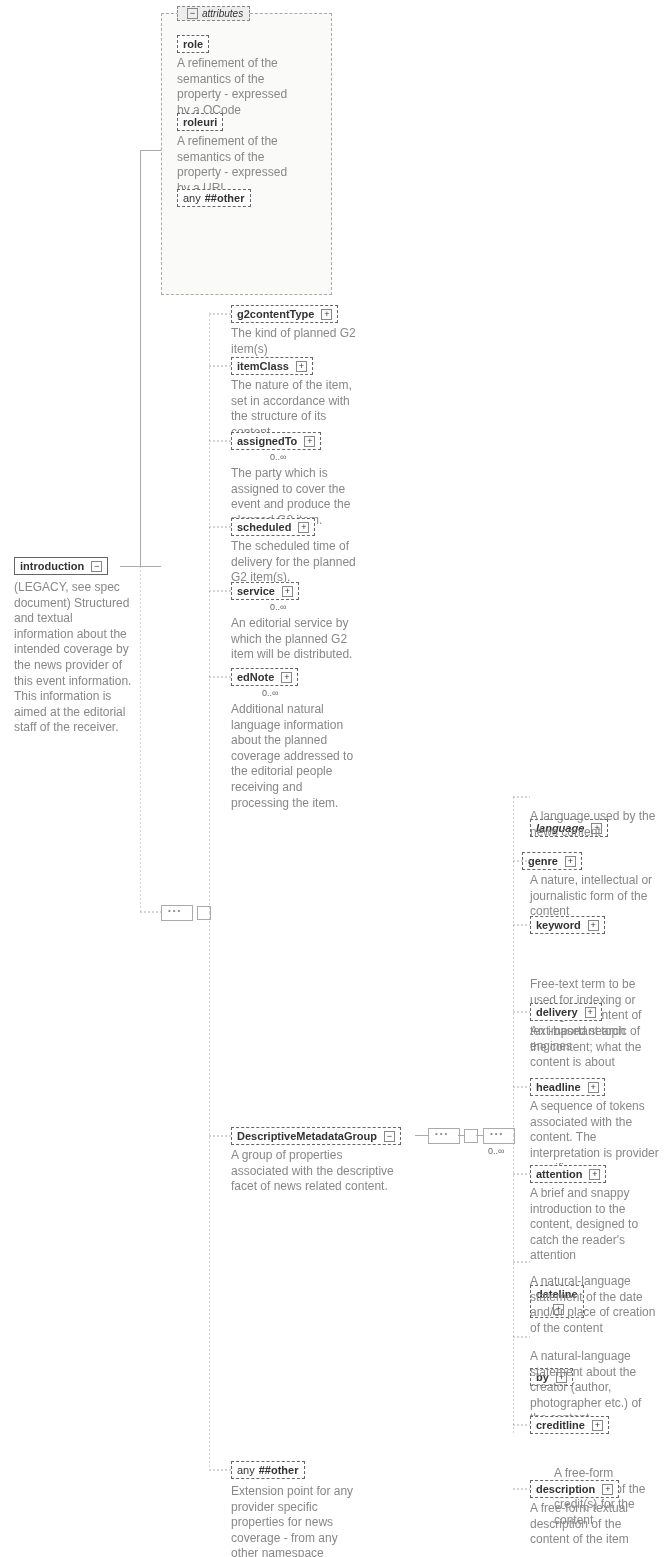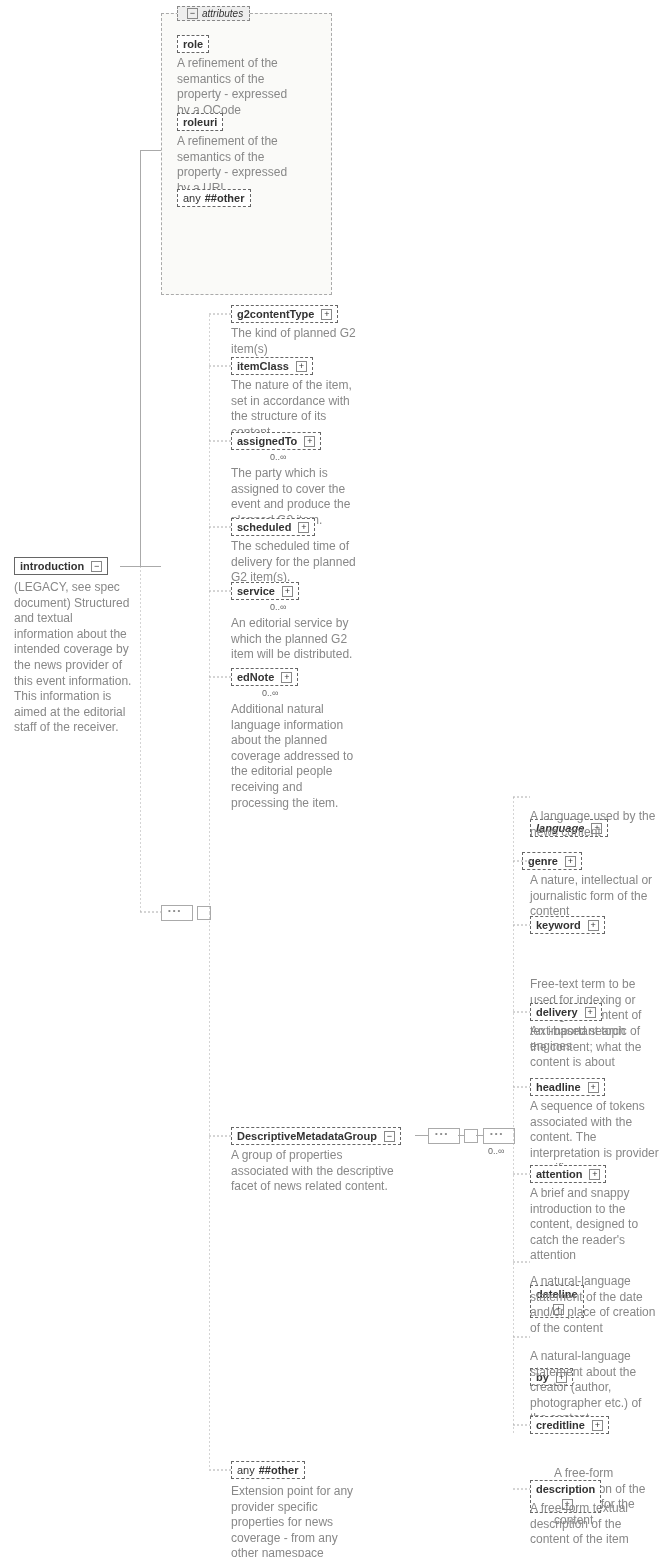--- a/index.html
+++ b/index.html
@@ -210,21 +210,21 @@
       <line x1="0" y1="1" x2="17" y2="1" stroke="#aaa" stroke-dasharray="2,2"></line>
     </svg>
     <div class="box dashed" style="left: 530px; top: 1416px;">
       <span>creditline</span>
       <span class="exp">+</span>
     </div>
     <div class="desc" style="left: 530px; top: 1466px; max-width: 130px; margin-left: 24px;">A free-form expression of the credit(s) for the content</div>
     <svg class="dln" style="left:513px;top:1424px;width:17px;height:2px">
       <line x1="0" y1="1" x2="17" y2="1" stroke="#aaa" stroke-dasharray="2,2"></line>
     </svg>
-    <div class="box dashed" style="left: 530px; top: 1480px; flex-direction: column;">
+    <div class="box dashed" style="left: 530px; top: 1480px;">
       <span>description</span>
       <span class="exp">+</span>
     </div>
     <div class="desc" style="left: 530px; top: 1501px; max-width: 130px;">A free-form textual description of the content of the item</div>
     <svg class="dln" style="left:513px;top:1488px;width:17px;height:2px">
       <line x1="0" y1="1" x2="17" y2="1" stroke="#aaa" stroke-dasharray="2,2"></line>
     </svg>
   </div>
 
 <div class="box dashed" style="left:231px;top:1461px">

